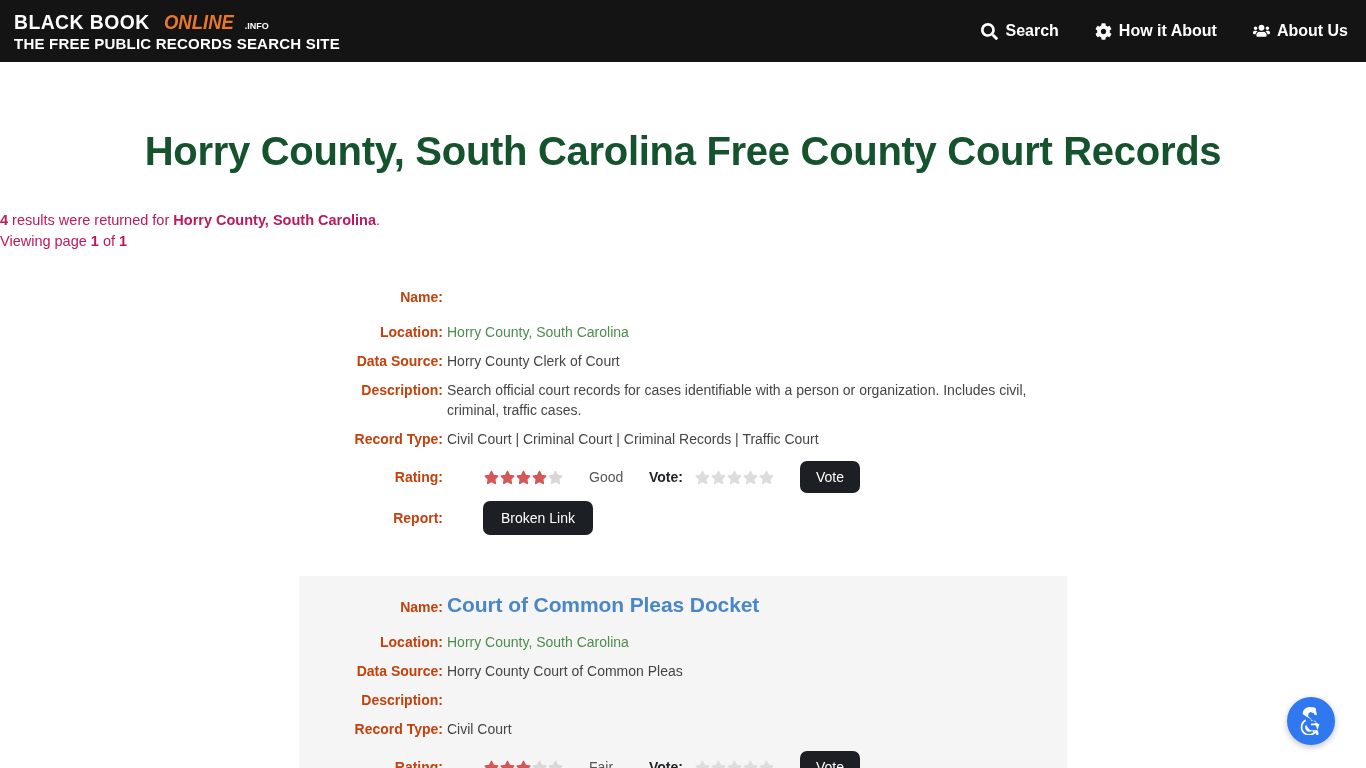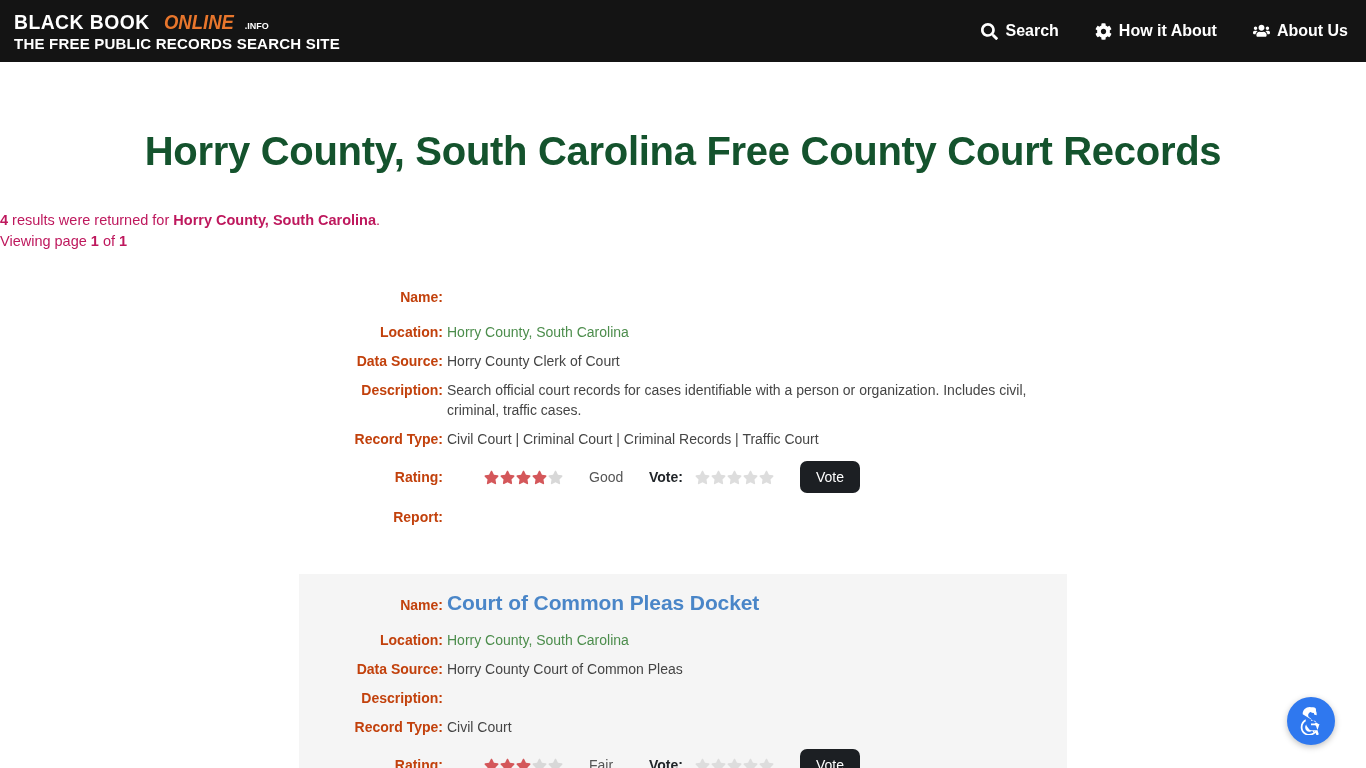--- a/index.html
+++ b/index.html
@@ -380,20 +380,21 @@
                   <svg viewBox="0 0 576 512">
                     <path d="M259.3 17.8L194 150.2 47.9 171.5c-26.2 3.8-36.7 36.1-17.7 54.6l105.7 103-25 145.5c-4.5 26.3 23.2 46 46.4 33.7L288 439.6l130.7 68.7c23.2 12.2 50.9-7.4 46.4-33.7l-25-145.5 105.7-103c19-18.5 8.5-50.8-17.7-54.6L382 150.2 316.7 17.8c-11.7-23.6-45.6-23.9-57.4 0z"></path>
                   </svg>
                 </span>
               </span>
             <button class="btn btn-vote">Vote</button>
           </div>
         </div>
         <div class="row report-row">
           <div class="lbl">Report:</div>
+          <div class="val"><button class="btn btn-broken">Broken Link</button></div>
         </div>
       </div>
 
       <div class="result-card alt">
         <div class="row name-row">
           <div class="lbl">Name:</div>
           <div class="val"><a class="name-link">Court of Common Pleas Docket</a></div>
         </div>
         <div class="row">
           <div class="lbl">Location:</div>

